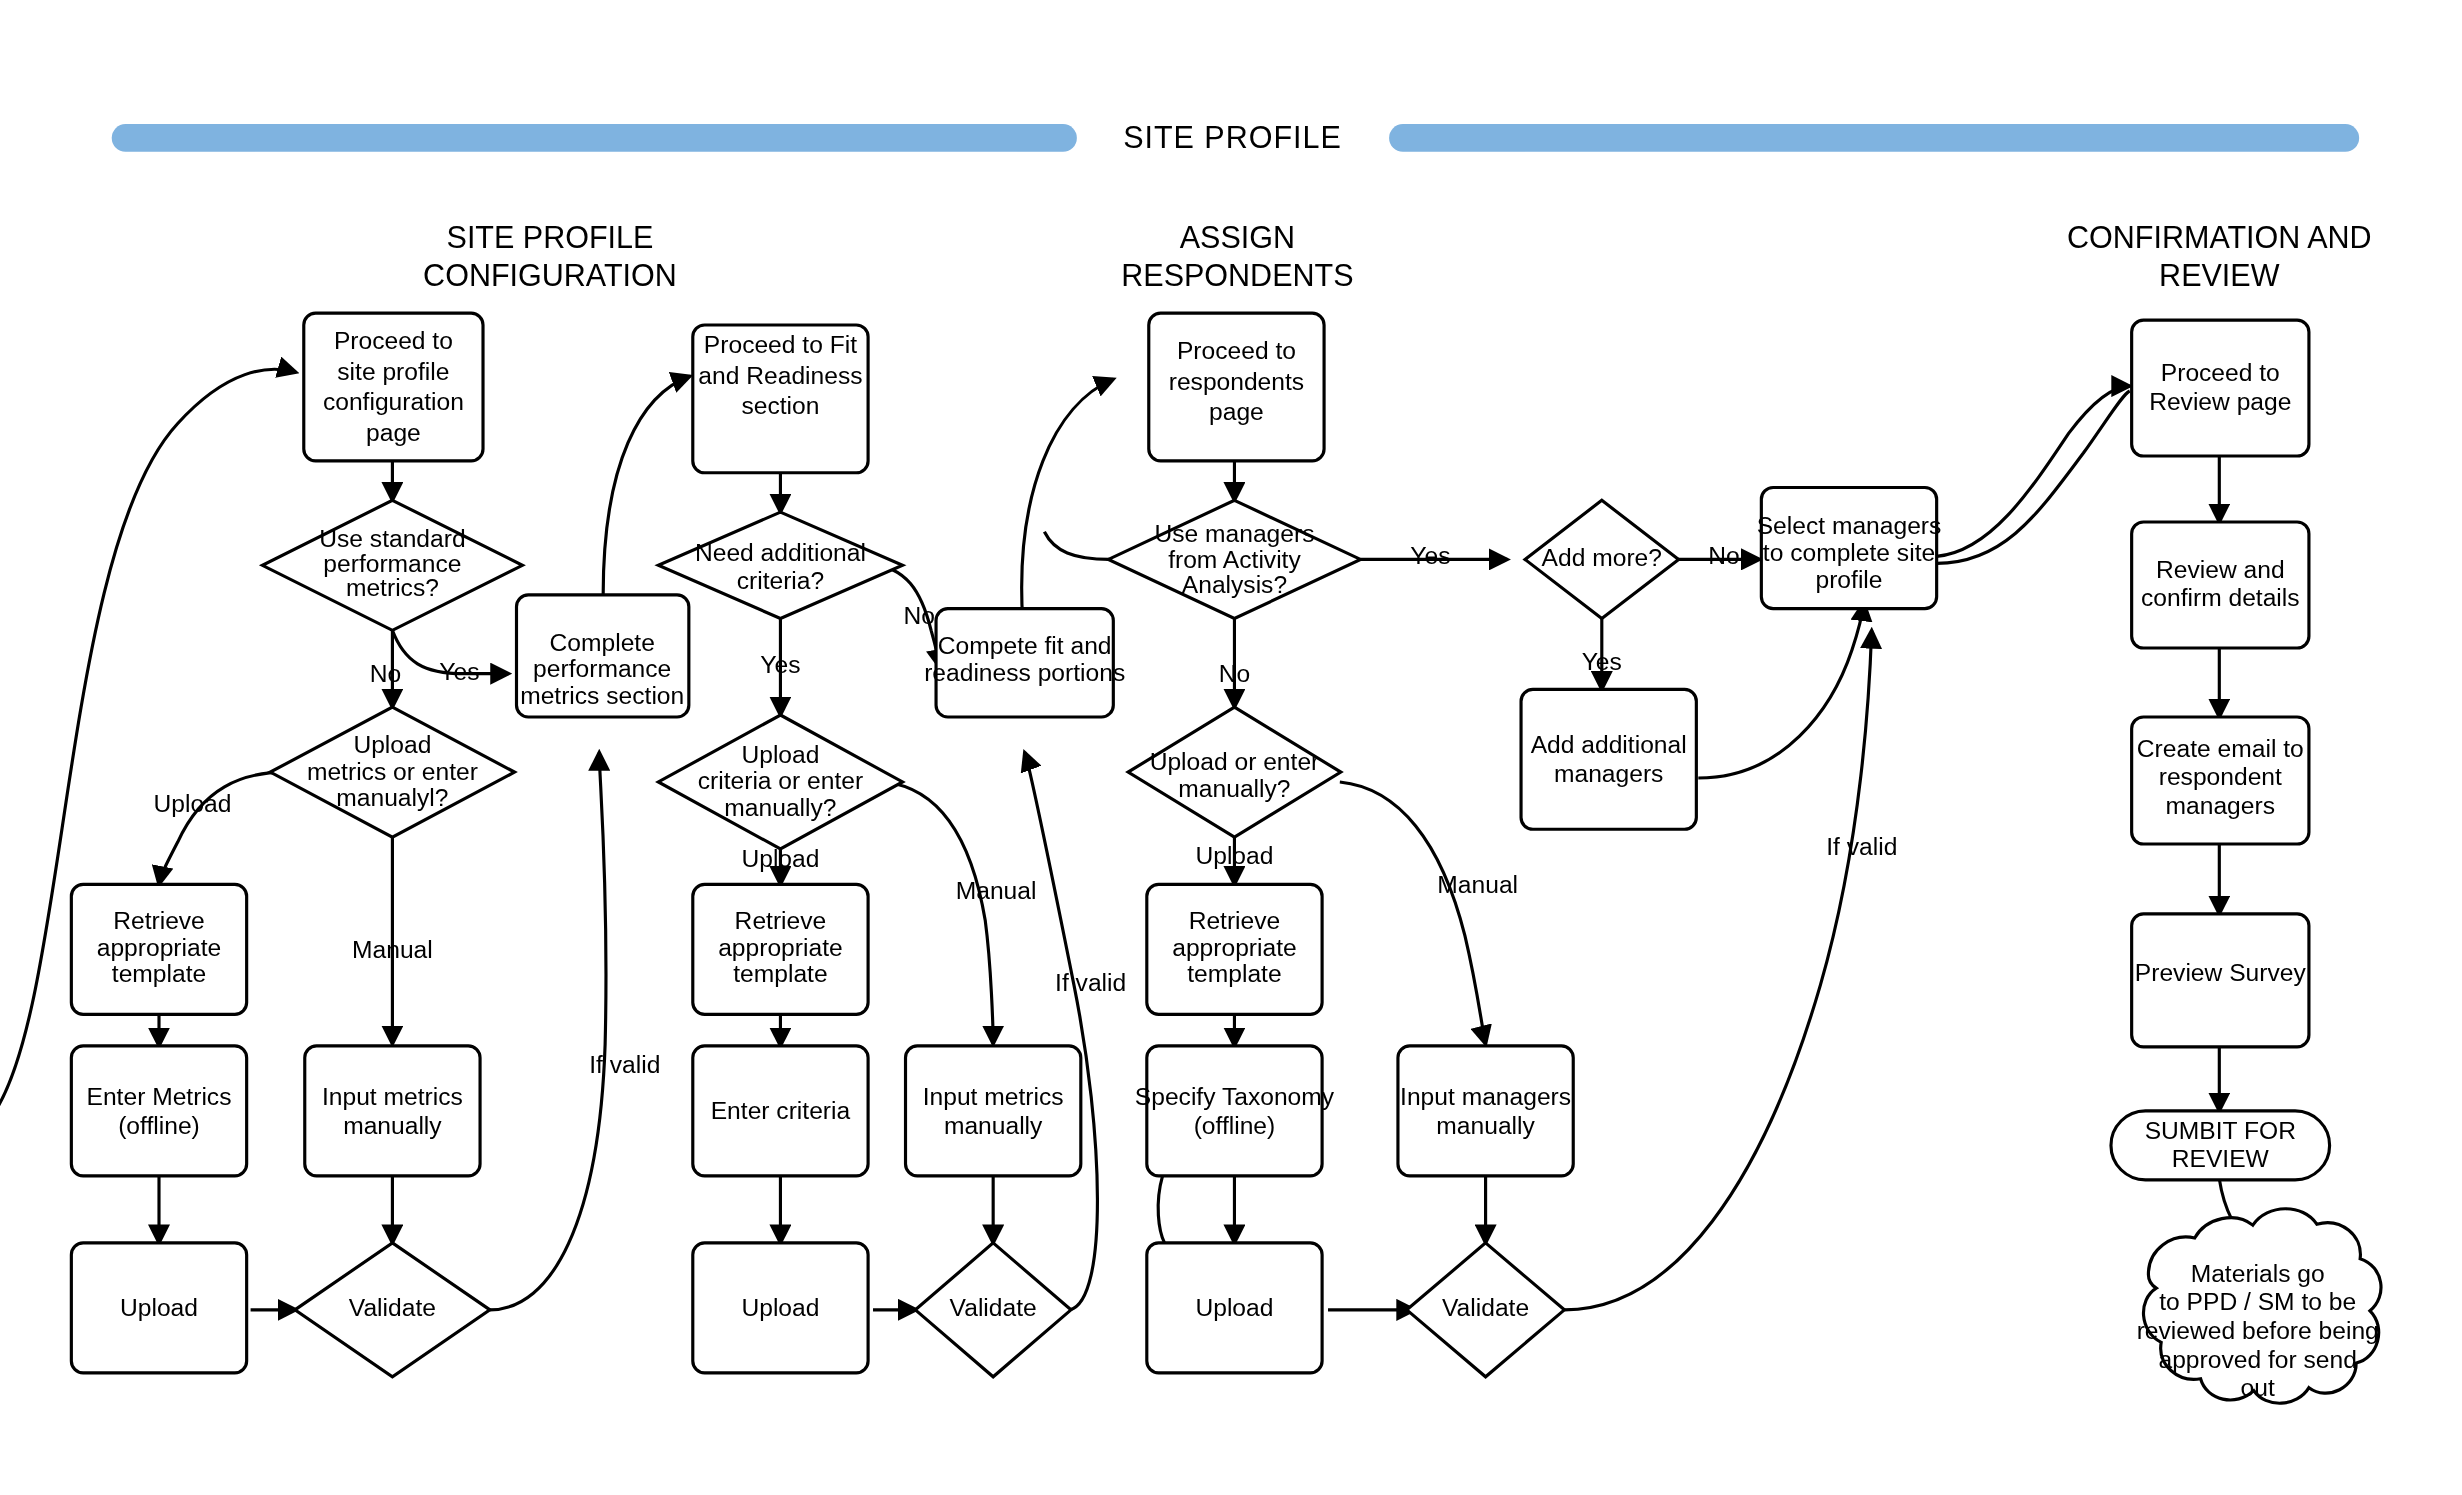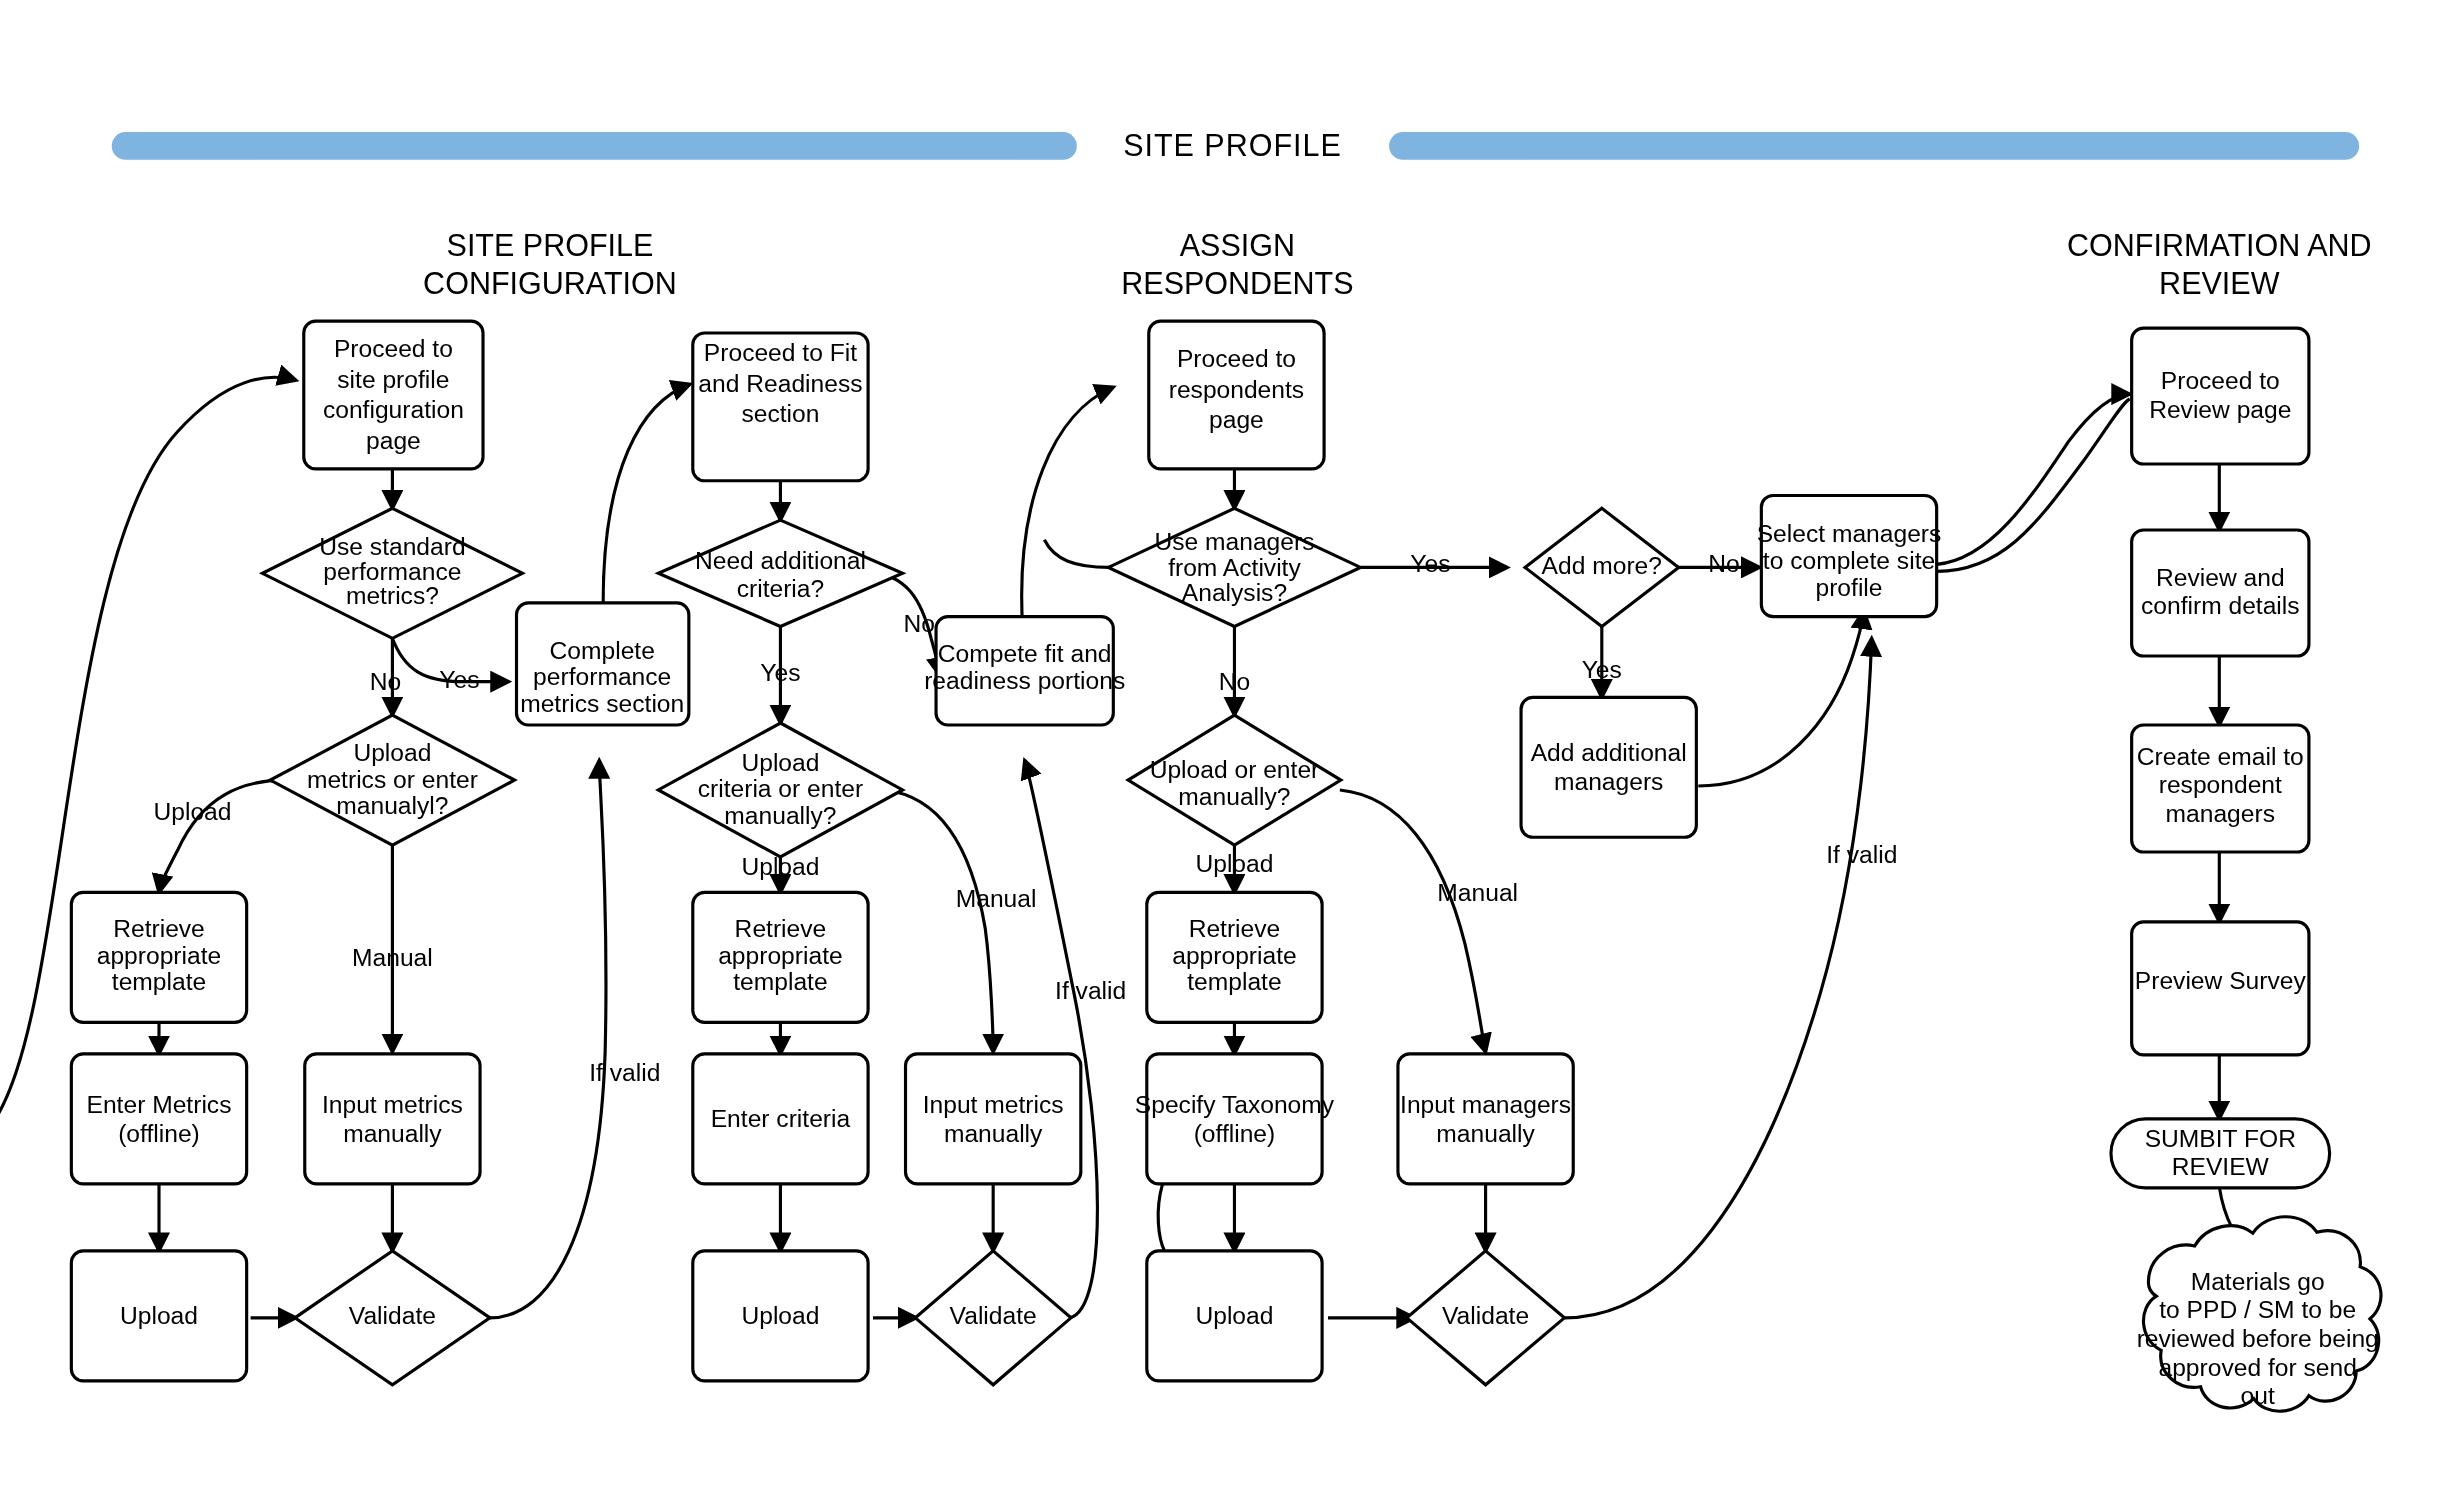--- a/index.html
+++ b/index.html
@@ -1,18 +1,18 @@
 <!DOCTYPE html>
 <html><head>
 <meta charset="utf-8">
 <style>
   html,body{margin:0;padding:0;background:#ffffff;}
   body{width:2463px;height:1495px;position:relative;overflow:hidden;
        font-family:"Liberation Sans","DejaVu Sans",sans-serif;color:#000;}
-  #stage{position:absolute;left:0;top:8px;width:2463px;height:1421px;}
+  #stage{position:absolute;left:0;top:0;width:2463px;height:1421px;}
   svg#diagram{position:absolute;left:0;top:0;width:2463px;height:1495px;}
   .nodeLabel{font-family:"Liberation Sans","DejaVu Sans",sans-serif;
              font-size:25px;fill:#000;text-anchor:middle;dominant-baseline:middle;}
   .edgeLabel{font-family:"Liberation Sans","DejaVu Sans",sans-serif;
              font-size:25px;fill:#000;text-anchor:middle;dominant-baseline:middle;}
   .colTitle{font-family:"Liberation Sans","DejaVu Sans",sans-serif;
             font-size:31px;fill:#000;text-anchor:middle;dominant-baseline:middle;}
   .bannerTitle{font-family:"Liberation Sans","DejaVu Sans",sans-serif;
                font-size:31px;fill:#000;text-anchor:middle;dominant-baseline:middle;
                letter-spacing:1px;}

